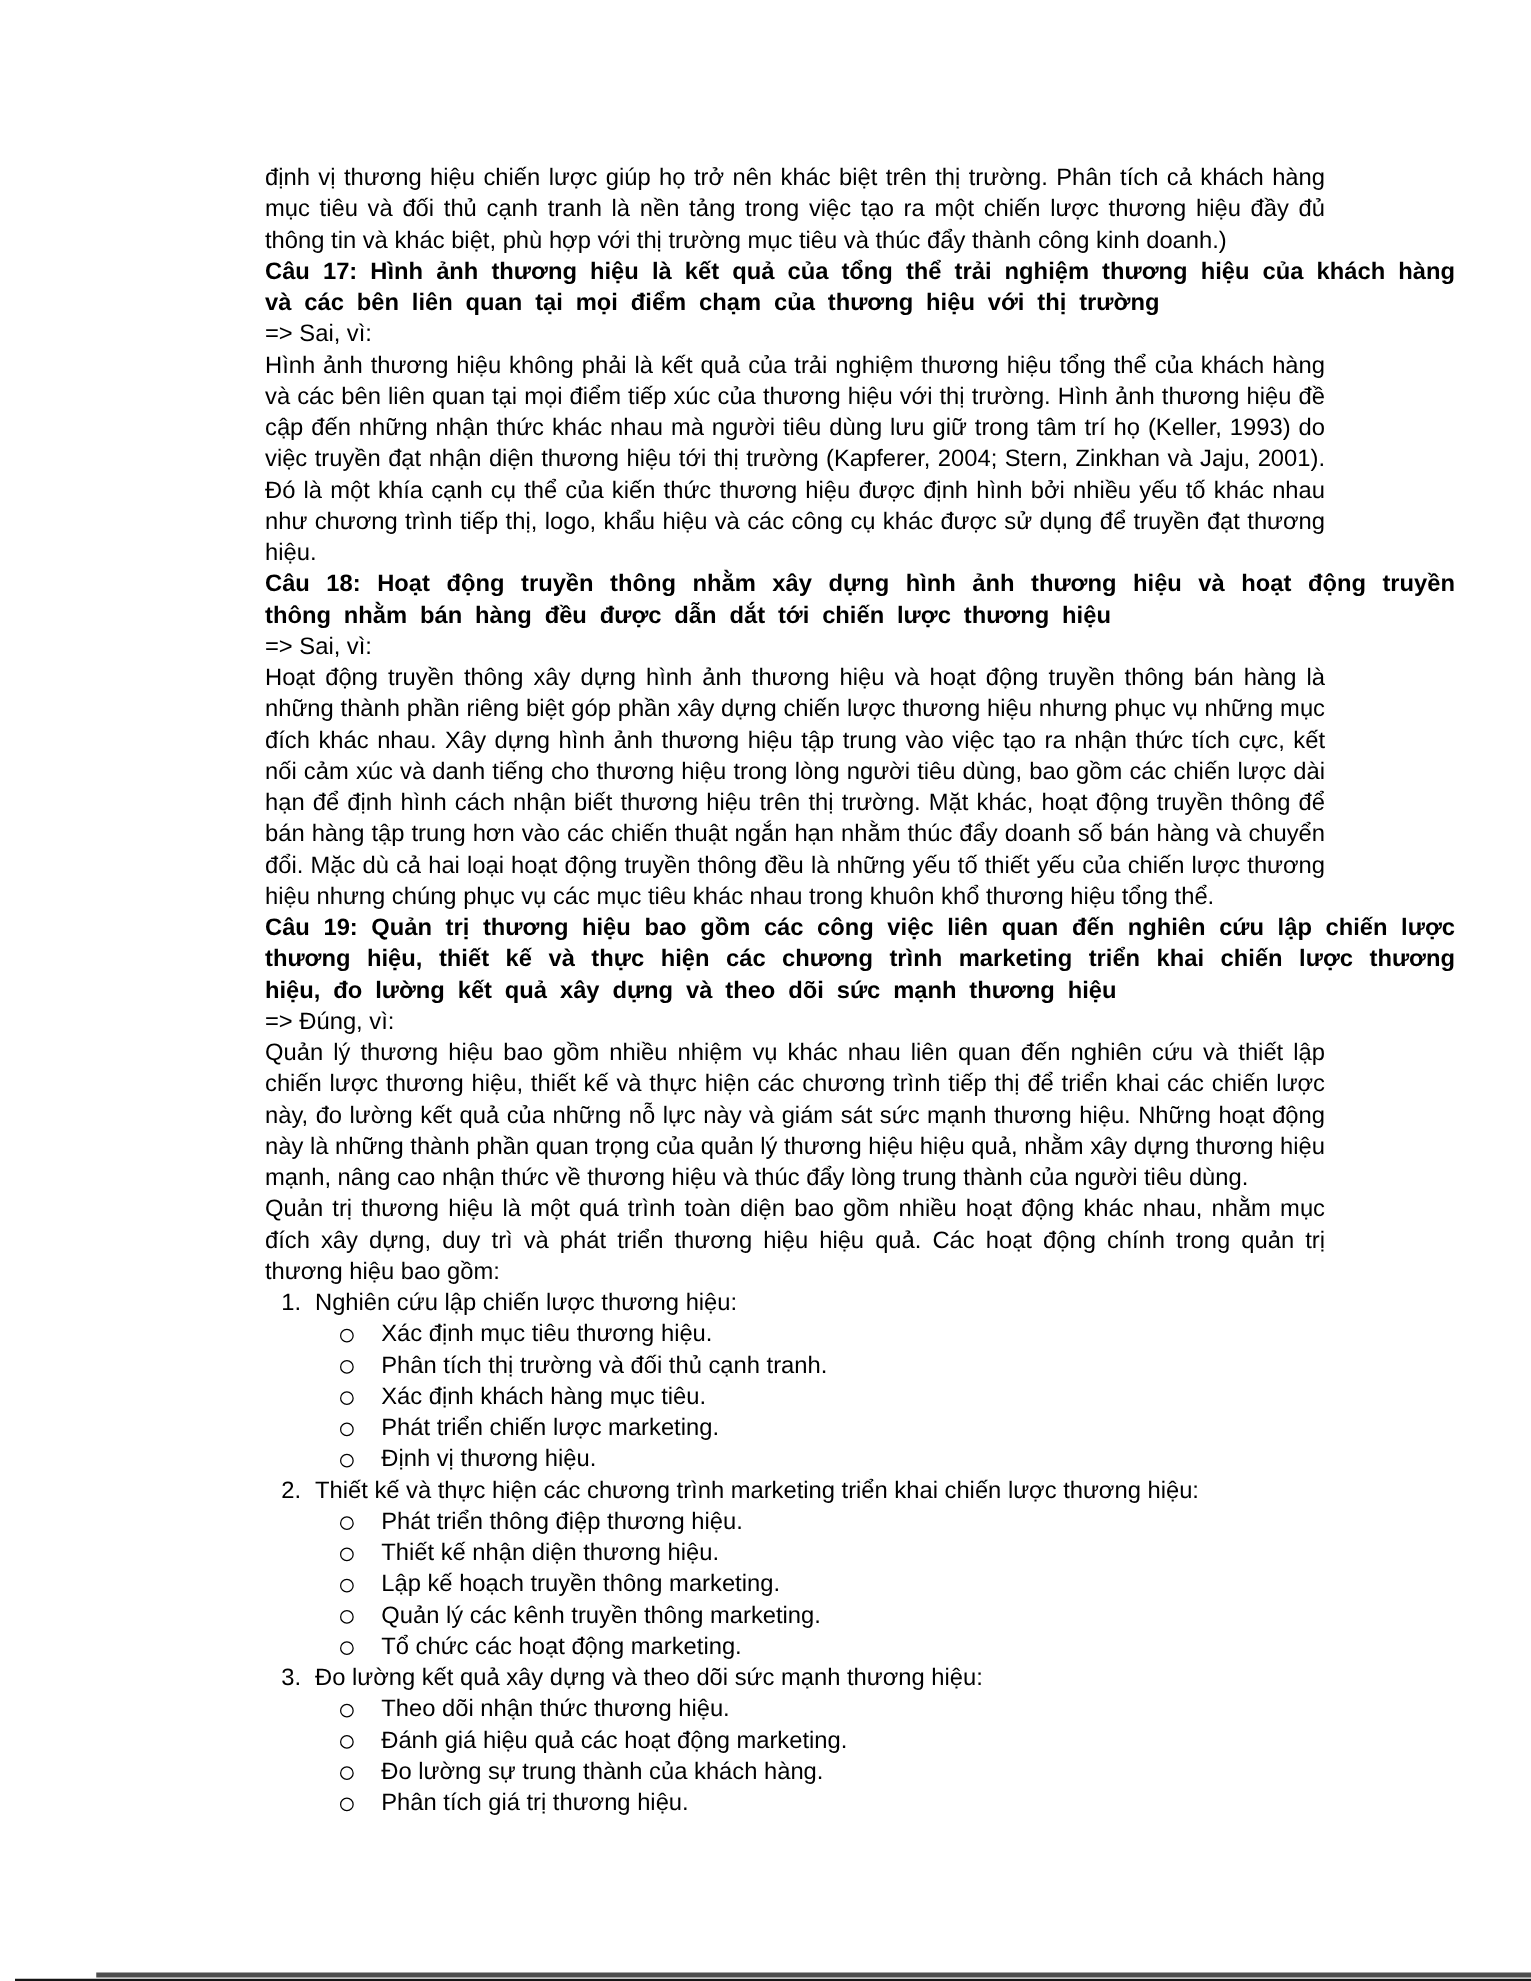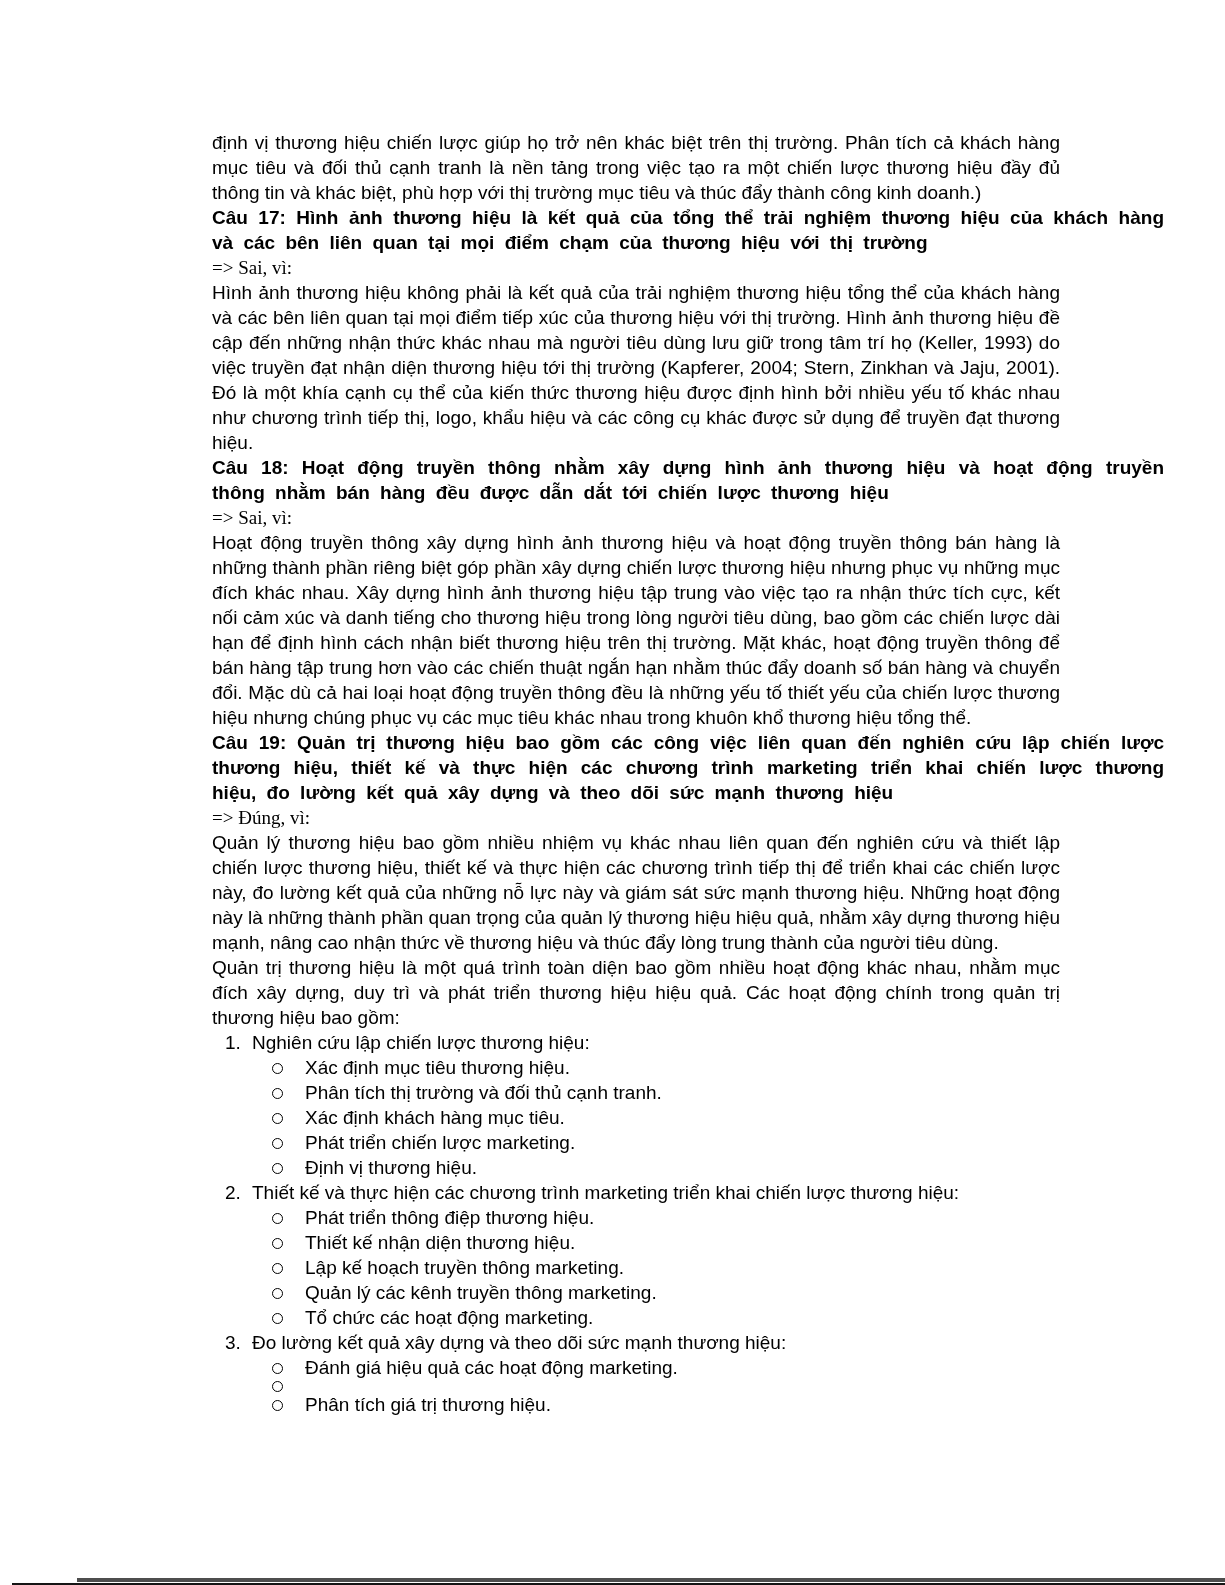--- a/index.html
+++ b/index.html
@@ -26,21 +26,20 @@
     text-align: justify;
   }
   .heading {
     width: 100%;
     font-weight: bold;
     text-align: justify;
     word-spacing: 5px;
   }
   .verdict {
     text-align: left;
-    font-family: Liberation Serif, serif;
   }
   .num-row {
     display: flex;
     padding-left: 13px;
     width: 900px;
   }
   .num {
     flex: 0 0 27px;
   }
   .item-label { white-space: nowrap; }
@@ -142,24 +141,29 @@
         <div class="sub-row">
           <span class="circle"></span>
           <span class="sub-text">Tổ chức các hoạt động marketing.</span>
         </div>
         <div class="num-row">
           <span class="num">3.</span>
           <span class="item-label">Đo lường kết quả xây dựng và theo dõi sức mạnh thương hiệu:</span>
         </div>
         <div class="sub-row">
           <span class="circle"></span>
+          <span class="sub-text">Theo dõi nhận thức thương hiệu.</span>
+        </div>
+        <div class="sub-row">
+          <span class="circle"></span>
           <span class="sub-text">Đánh giá hiệu quả các hoạt động marketing.</span>
         </div>
         <div class="sub-row">
           <span class="circle"></span>
+          <span class="sub-text">Đo lường sự trung thành của khách hàng.</span>
         </div>
         <div class="sub-row">
           <span class="circle"></span>
           <span class="sub-text">Phân tích giá trị thương hiệu.</span>
         </div>
       </div>
   </div>
   <div class="taskbar-strip" style="background: rgb(77, 77, 77);"></div>
   <div class="bottom-edge" style="background: rgb(21, 21, 21);"></div>
 </div>

